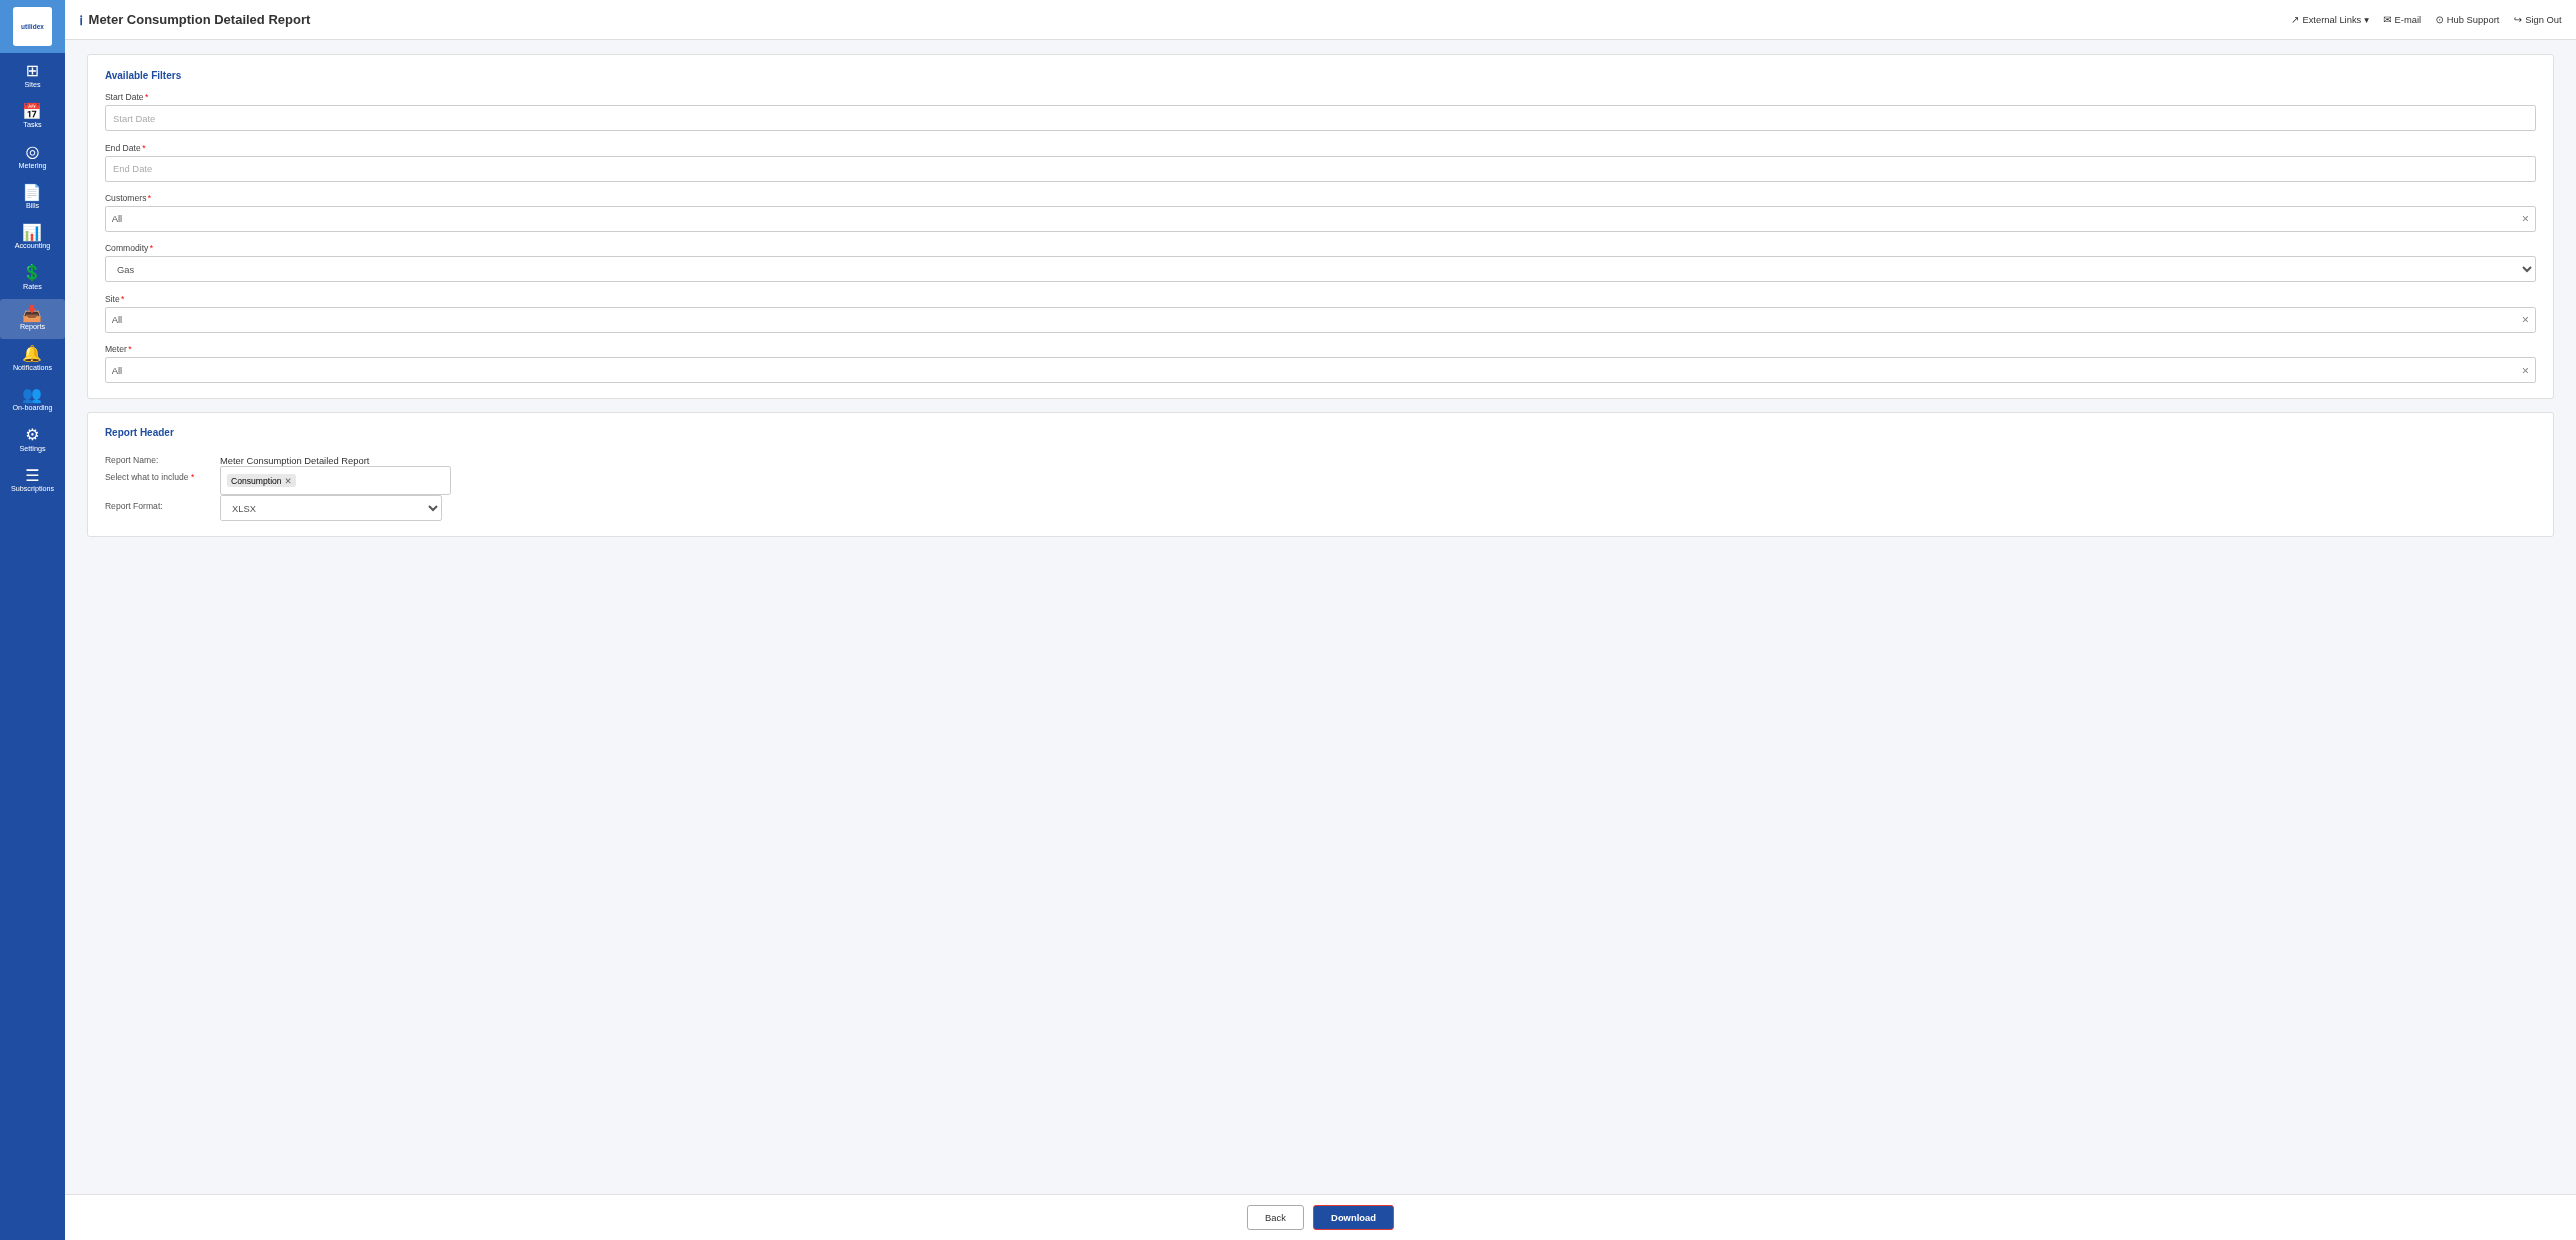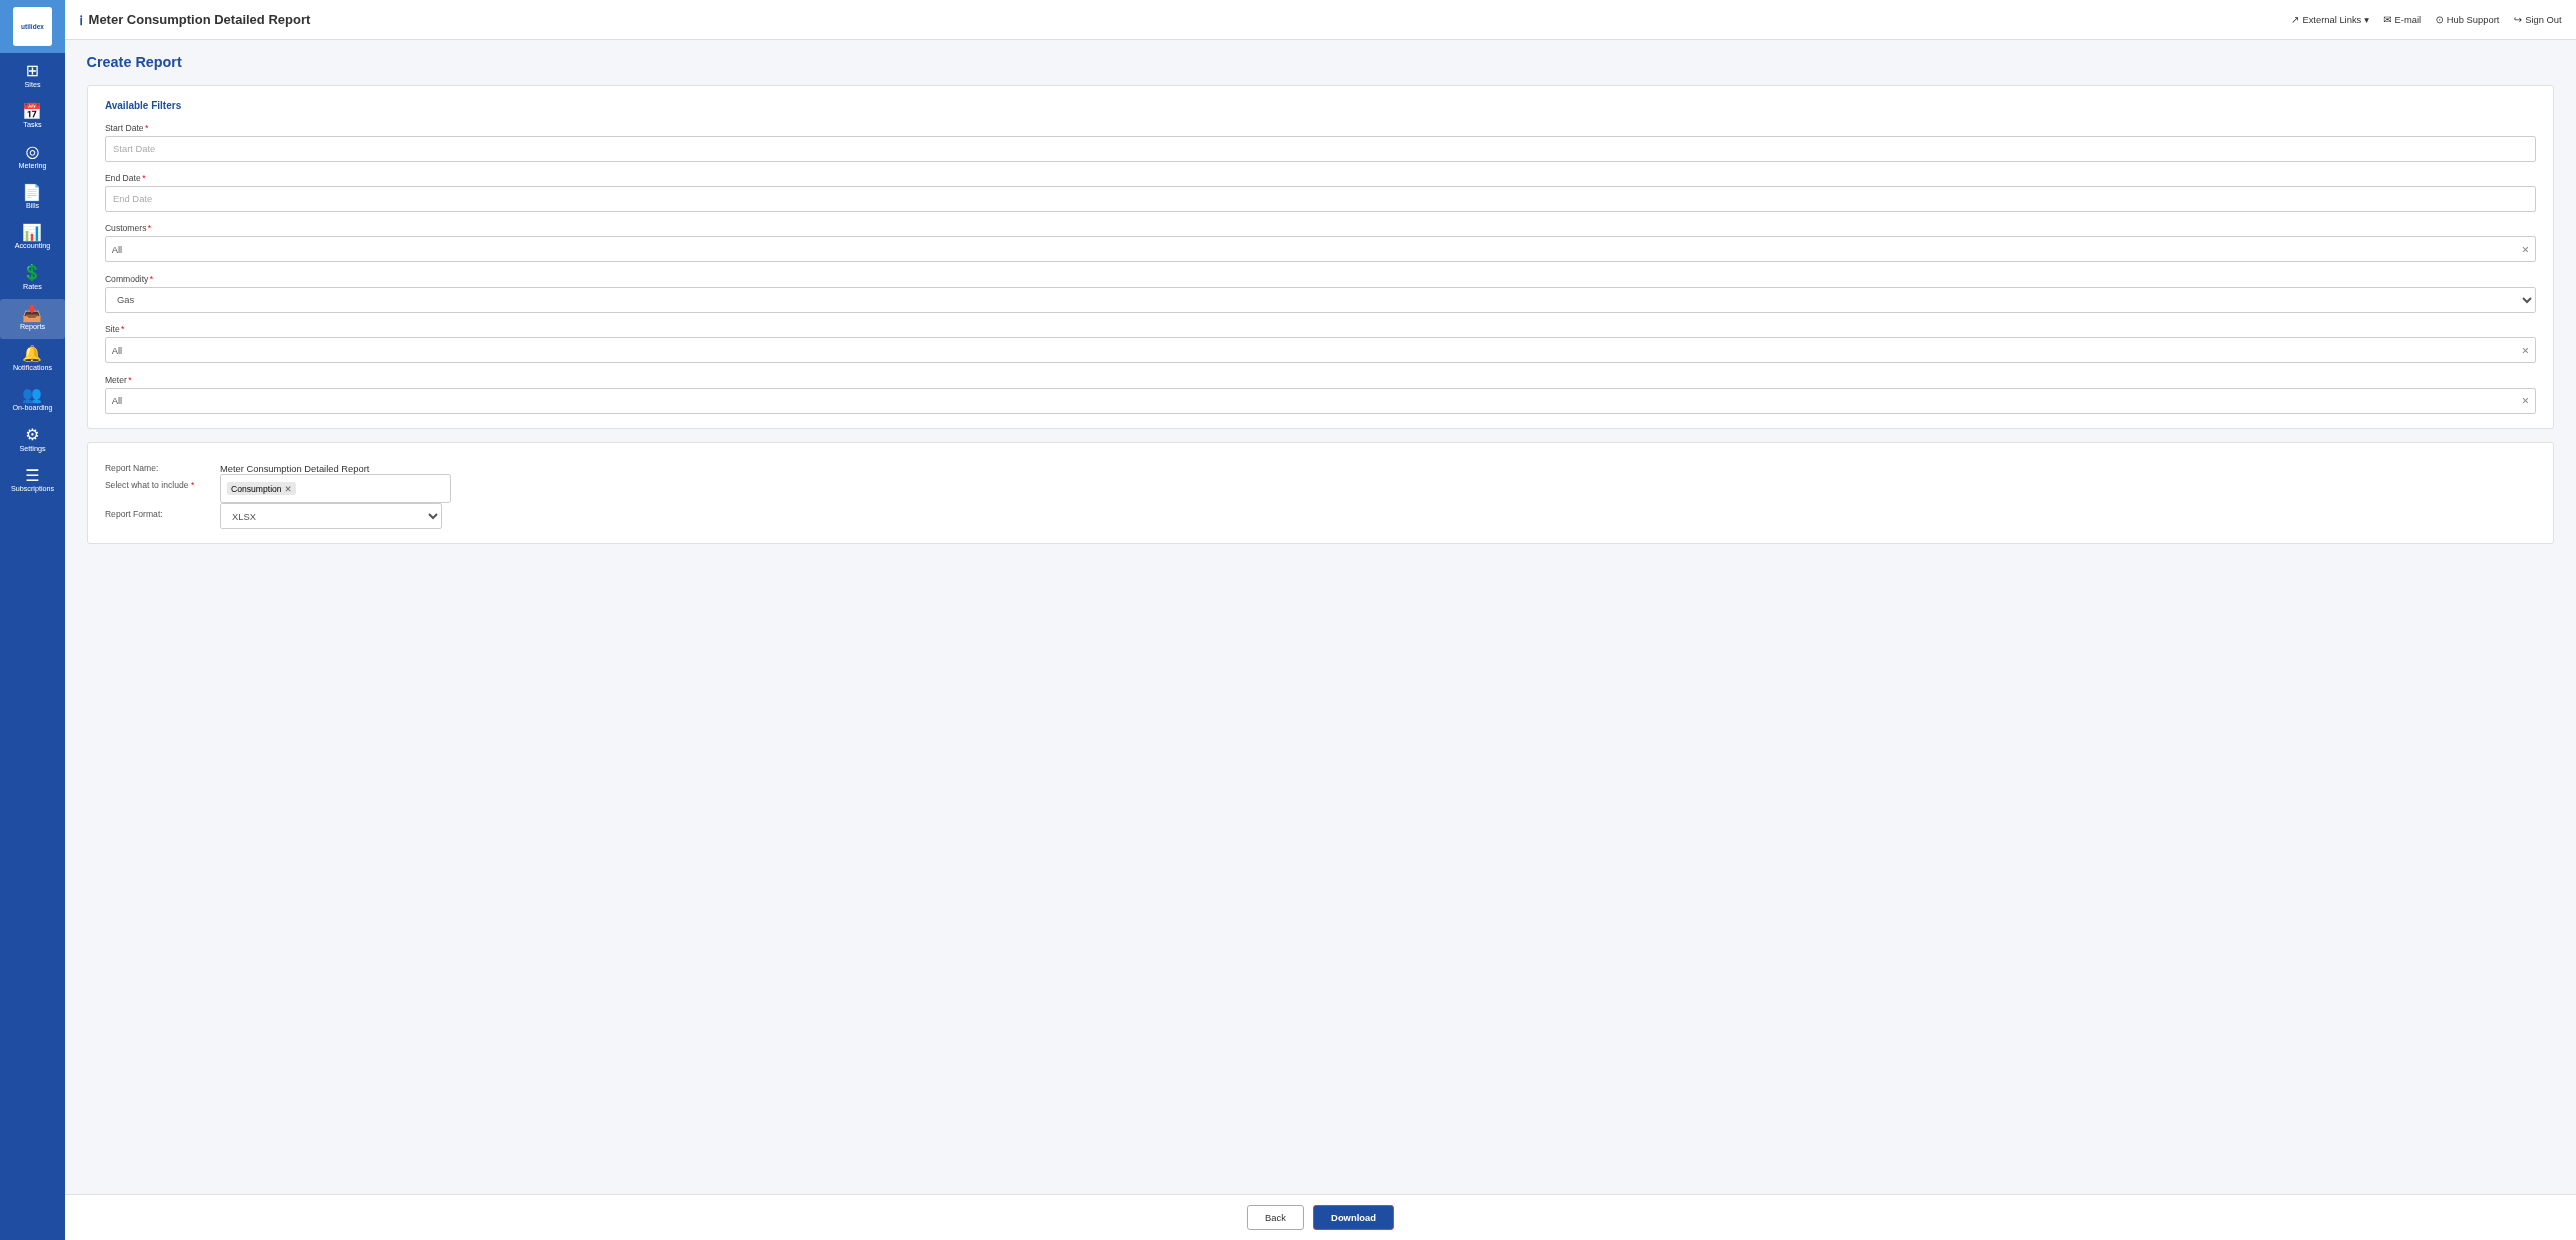--- a/index.html
+++ b/index.html
@@ -345,21 +345,20 @@
         <span>Hub Support</span>
       </div>
       <div class="action-item">
         <span class="act-icon">↪</span>
         <span>Sign Out</span>
       </div>
     </div>
   </div>
 
   <div class="page-content">
-    <div class="page-title">Create Report</div>
 
     <div class="form-section">
       <div class="section-title">Available Filters</div>
 
       <div class="filters-grid">
         <div class="filter-group">
           <div class="filter-label">
             <span>Start Date</span>
             <span class="required-star">*</span>
           </div>
@@ -417,20 +416,21 @@
           </div>
           <div class="all-tag-container">
             <span style="font-size:9.4px; color:#555;">All</span>
             <span class="x-btn">✕</span>
           </div>
         </div>
       </div>
     </div>
 
     <div class="form-section">
+      <div class="section-title">Report Header</div>
 
       <div class="report-header-grid">
         <div class="rh-label">Report Name:</div>
         <div class="rh-value">Meter Consumption Detailed Report</div>
 
         <div class="rh-label">
           <span>Select what to include</span>
           <span class="required-star"> *</span>
         </div>
         <div>

